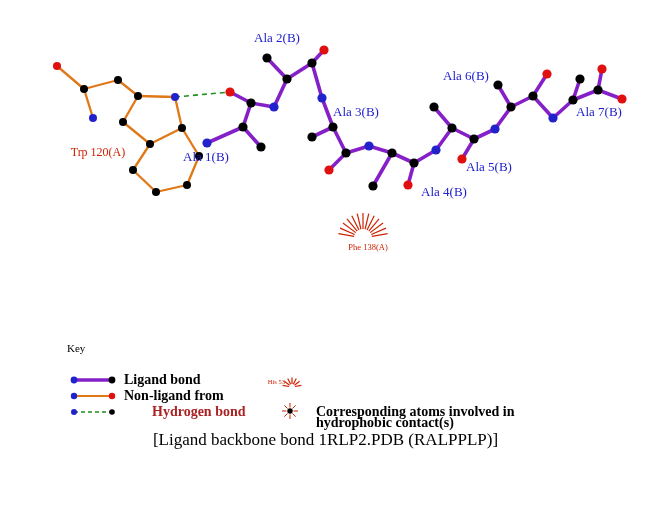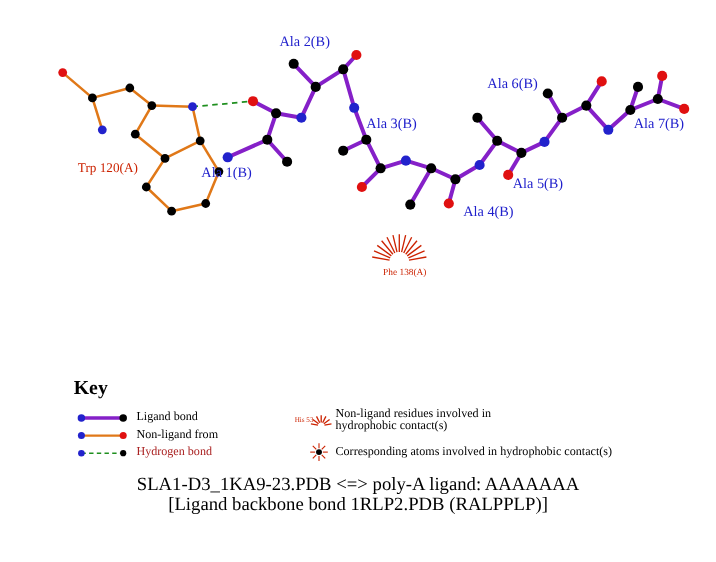--- a/index.html
+++ b/index.html
@@ -1,21 +1,21 @@
 <!DOCTYPE html>
 <html><head>
 <meta charset="utf-8">
 <style>
   html,body{margin:0;padding:0;background:#ffffff;}
   .page{position:relative;width:651px;height:511px;background:#ffffff;overflow:hidden;
         font-family:"Liberation Serif",serif;}
   .page svg{position:absolute;left:0;top:0;}
-  .key-title{position:absolute;left:67px;top:342px;font-size:18px;color:#000000;font-weight:bold;}
-  .key-label{position:absolute;font-size:11px;line-height:11px;color:#000000;}
-  .key-label.red{color:#aa2222;}
+  .key-title{position:absolute;left:67px;top:342px;font-size:11px;color:#000000;}
+  .key-label{position:absolute;font-size:14px;line-height:11px;color:#000000;font-weight:bold;}
+  .key-label.red{color:#aa2222;margin-left:28px;}
   .caption{position:absolute;left:0;top:430px;width:651px;text-align:center;
            font-size:17px;line-height:19px;color:#000000;}
 </style>
 </head>
 <body>
 
 <div class="page">
   <svg id="scene" width="651" height="511" viewBox="0 0 651 511">
       <line x1="57" y1="66" x2="84" y2="89" stroke="#e07818" stroke-width="2.3" stroke-linecap="round"></line>
       <line x1="84" y1="89" x2="93" y2="118" stroke="#e07818" stroke-width="2.3" stroke-linecap="round"></line>
@@ -164,20 +164,18 @@
       <line x1="290" y1="407.5" x2="290" y2="403" stroke="#cc2200" stroke-width="1"></line>
       <line x1="292.47487373415294" y1="408.52512626584706" x2="295.65685424949237" y2="405.34314575050763" stroke="#cc2200" stroke-width="1"></line>
       <circle cx="290" cy="411" r="2.7" fill="#000000"></circle>
     </svg>
 
   <div class="key-title">Key</div>
 
   <div class="key-label" style="left:124px;top:374px">Ligand bond</div>
   <div class="key-label" style="left:124px;top:390px">Non-ligand from</div>
   <div class="key-label red" style="left:124px;top:406px">Hydrogen bond</div>
-  <div class="key-label" style="left:305px;top:371px;width:190px">Non-ligand residues involved in hydrophobic contact(s)</div>
-  <div class="key-label" style="left:305px;top:406px;width:260px">Corresponding atoms involved in hydrophobic contact(s)</div>
+  <div class="key-label" style="left:316px;top:406px;width:260px">Corresponding atoms involved in hydrophobic contact(s)</div>
 
   <div class="caption">
-    <div>SLA1-D3_1KA9-23.PDB &lt;=&gt; poly-A ligand: AAAAAAA</div>
     <div>[Ligand backbone bond 1RLP2.PDB (RALPPLP)]</div>
   </div>
 </div>
 
 </body></html>

